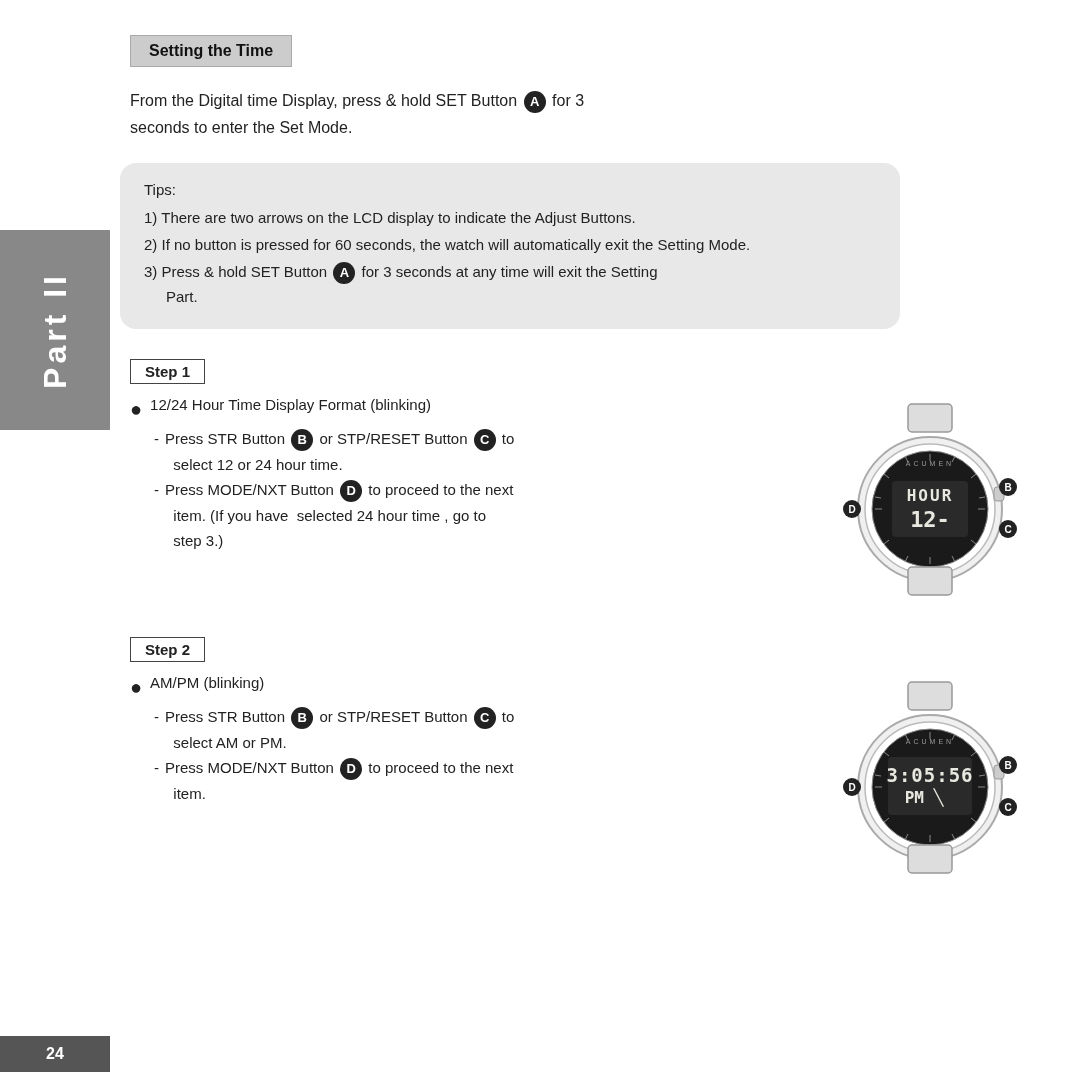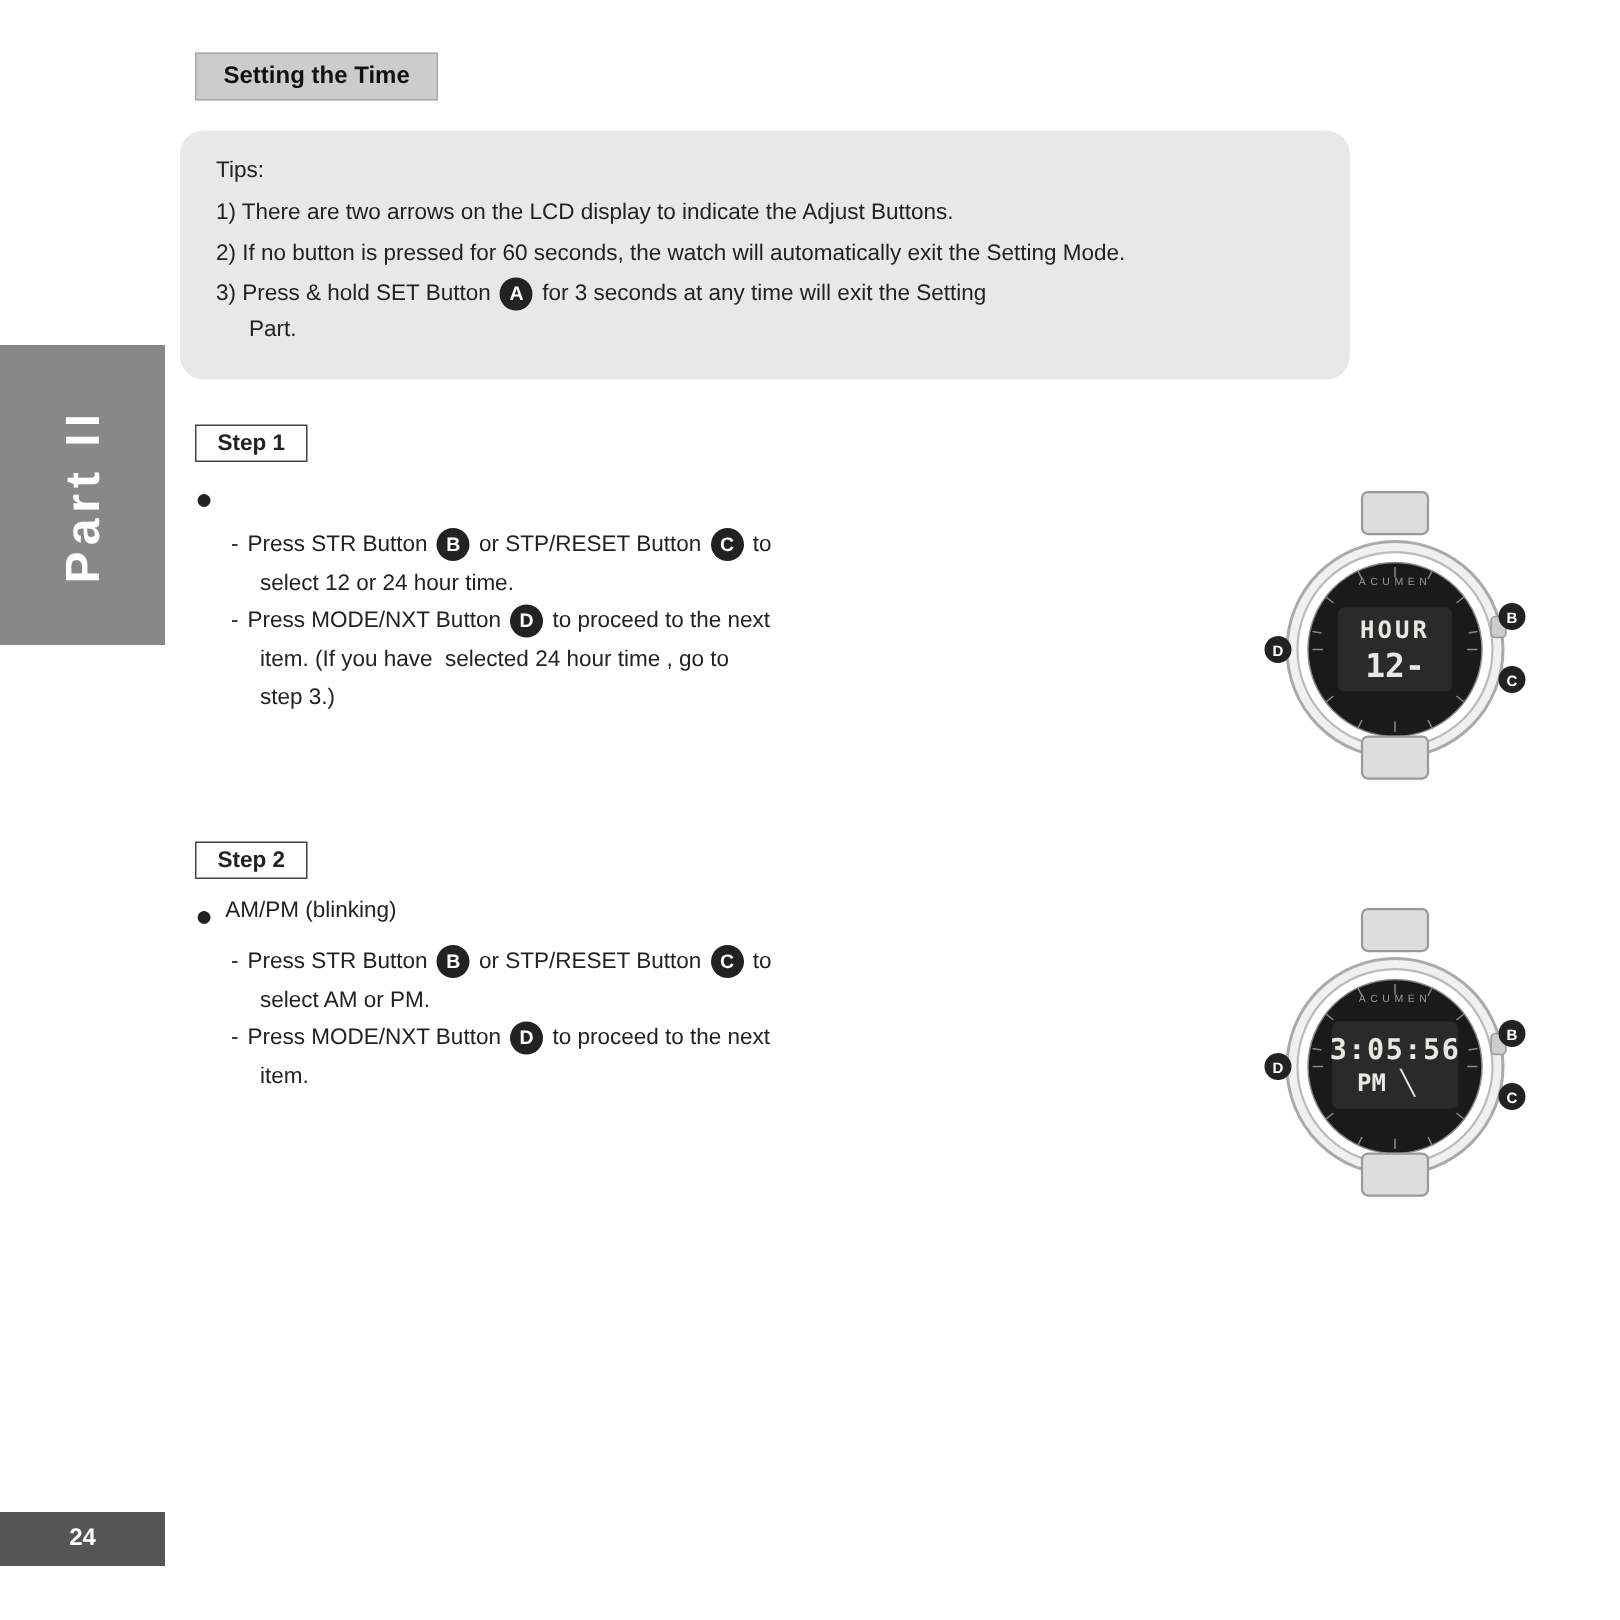--- a/index.html
+++ b/index.html
@@ -175,21 +175,21 @@
 
     
     .watch-svg {
       width: 180px;
       height: 200px;
     }
 
     
     .page-number {
       position: absolute;
-      bottom: 36px;
+      bottom: 8px;
       left: 0;
       width: 110px;
       height: 36px;
       background: #555;
       display: flex;
       align-items: center;
       justify-content: center;
       color: #fff;
       font-size: 16px;
       font-weight: bold;
@@ -205,20 +205,25 @@
   </div>
 
   <div class="main-content">
 
     
     <div class="title-box">
       <span class="title-box-text">Setting the Time</span>
     </div>
 
     
+    <p class="intro-para">
+      <span>From the Digital time Display, press &amp; hold SET Button</span>
+      <span class="btn-circle">A</span>
+      <span> for 3<br>seconds to enter the Set Mode.</span>
+    </p>
 
     
     <div class="tips-box">
       <div class="tips-title">Tips:</div>
       <ul class="tips-list">
         <li>
           <span>1)  There are two arrows on the LCD display to indicate the Adjust Buttons.</span>
         </li>
         <li>
           <span>2)  If no button is pressed for 60 seconds, the watch will automatically exit the Setting Mode.</span>
@@ -232,20 +237,21 @@
 
     
     <div class="steps-section">
 
       <div class="step-block">
         <div class="step-text">
           <div class="step-label">Step 1</div>
           <div class="step-content">
             <div class="bullet-main">
               <span class="bullet-dot">●</span>
+              <span>12/24 Hour Time Display Format (blinking)</span>
             </div>
             <div class="sub-item">
               <span class="dash">-</span>
               <span>Press STR Button <span class="btn-circle">B</span> or STP/RESET Button <span class="btn-circle">C</span> to<br>
               &nbsp;&nbsp;select 12 or 24 hour time.</span>
             </div>
             <div class="sub-item">
               <span class="dash">-</span>
               <span>Press MODE/NXT Button <span class="btn-circle">D</span> to proceed to the next<br>
               &nbsp;&nbsp;item. (If you have &nbsp;selected 24 hour time , go to<br>

